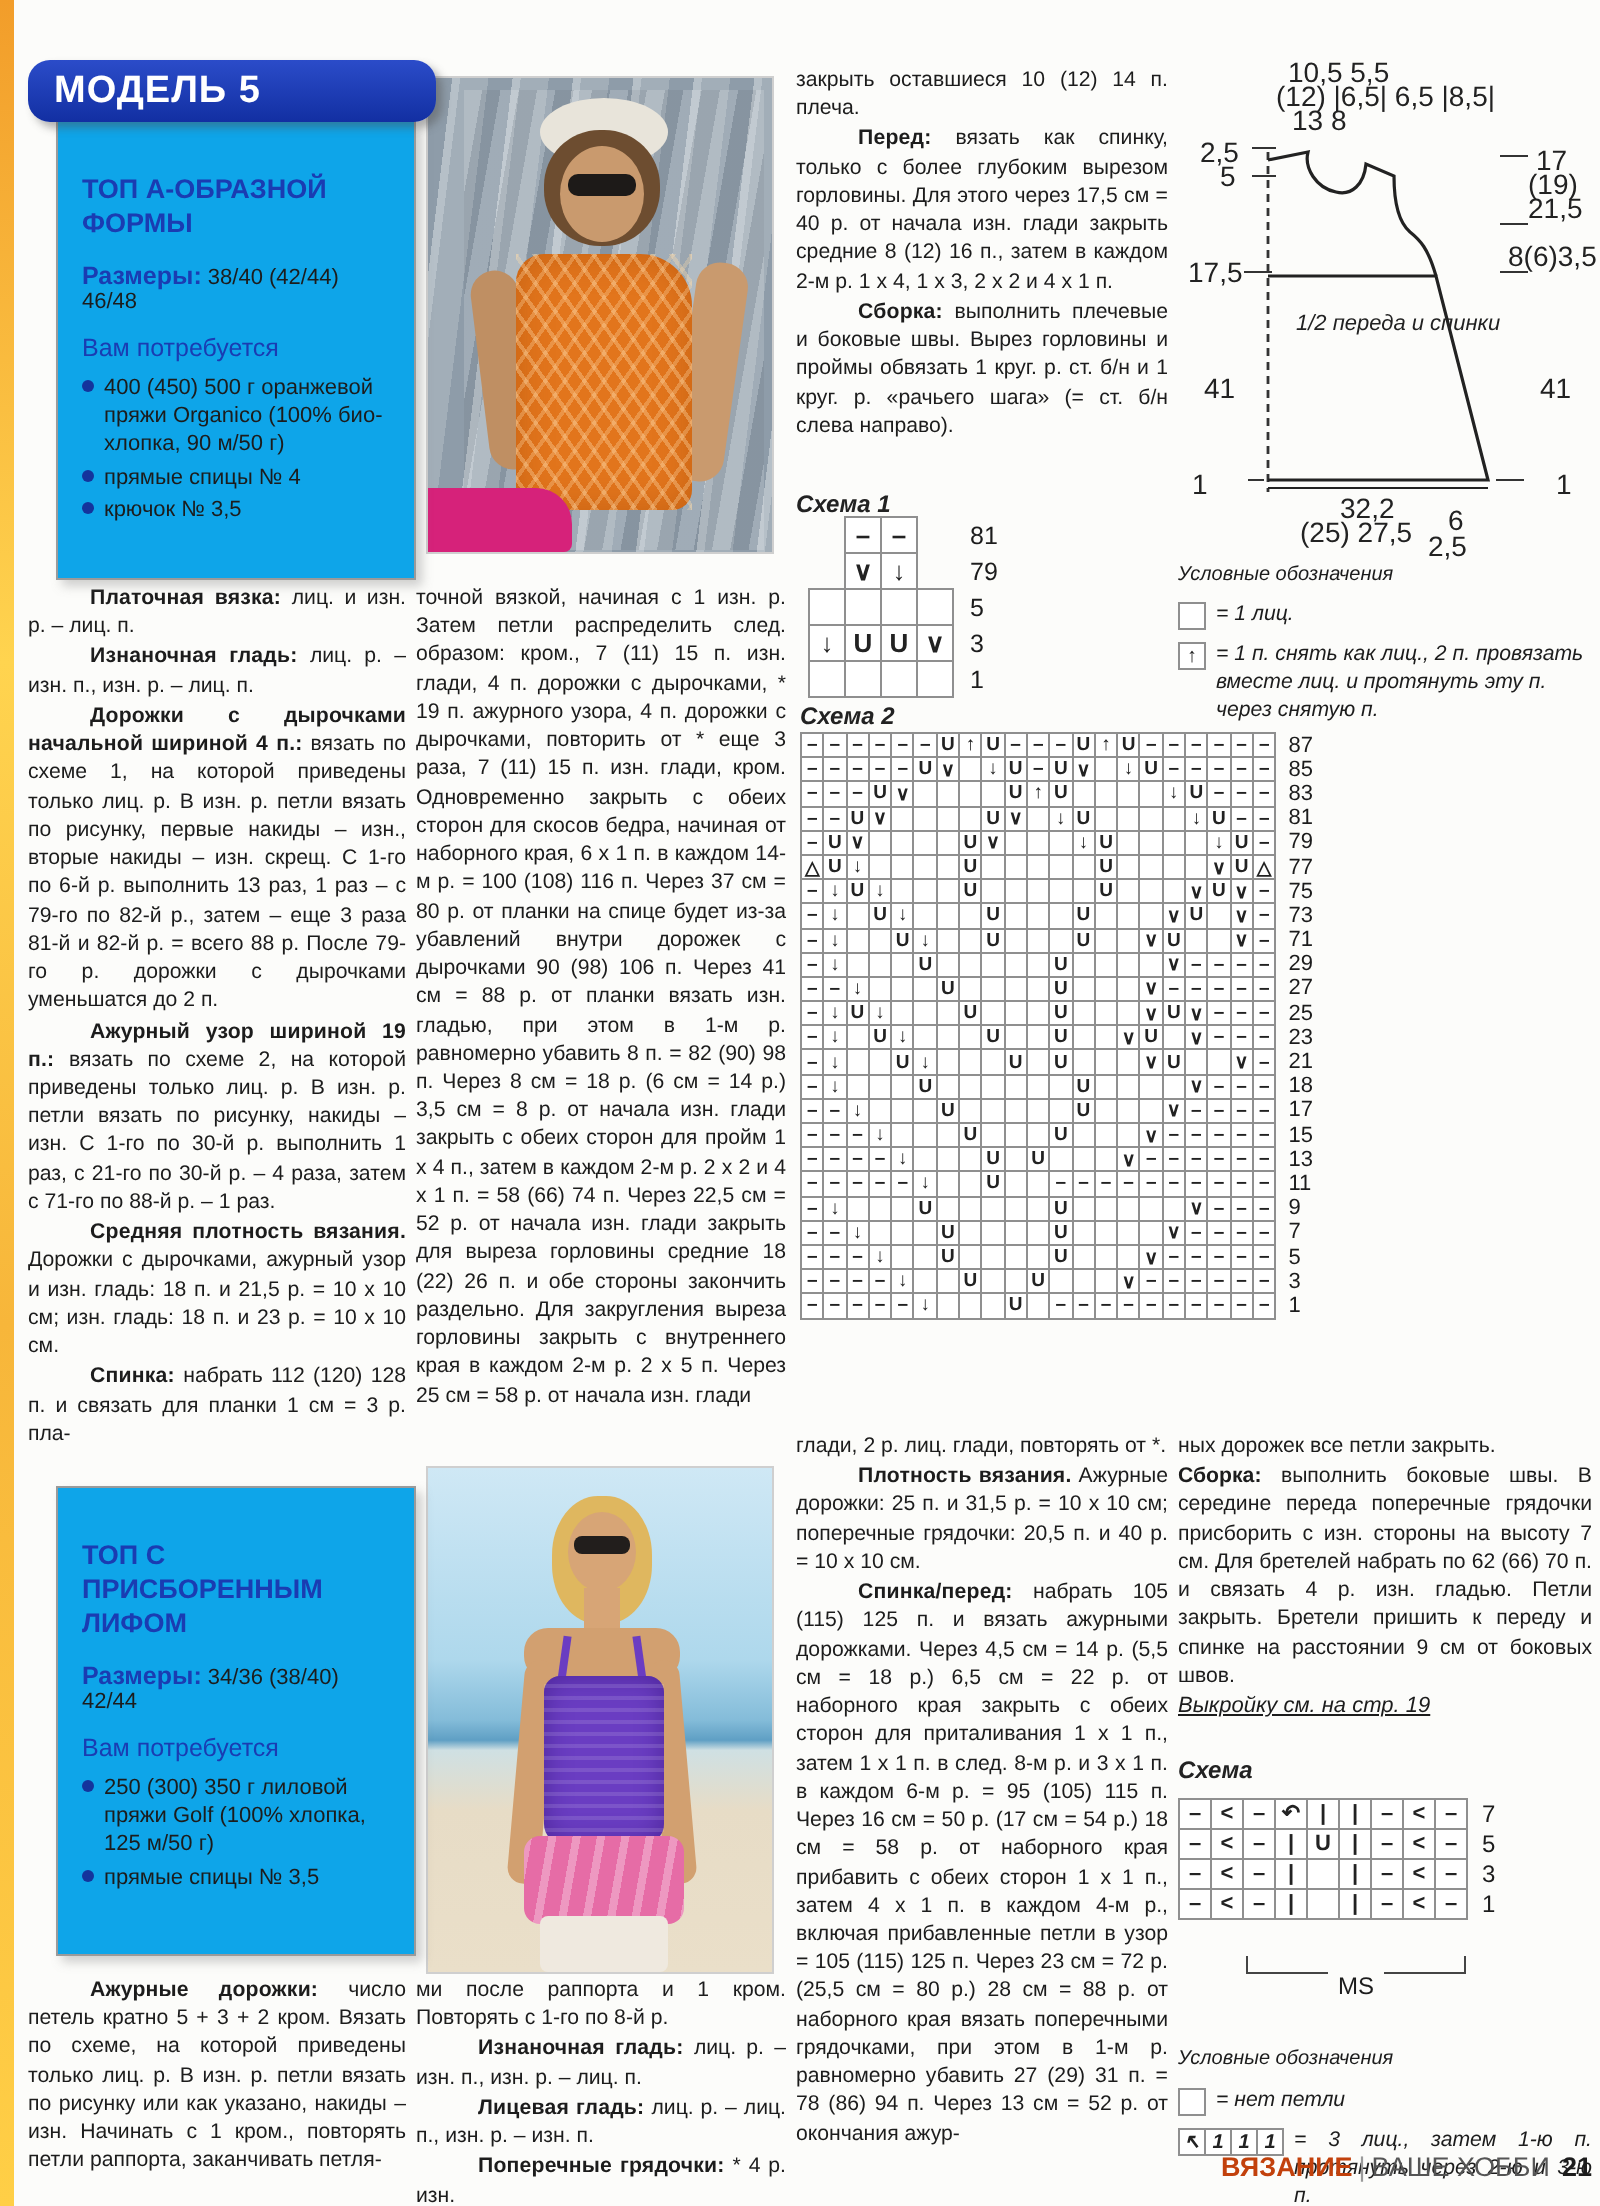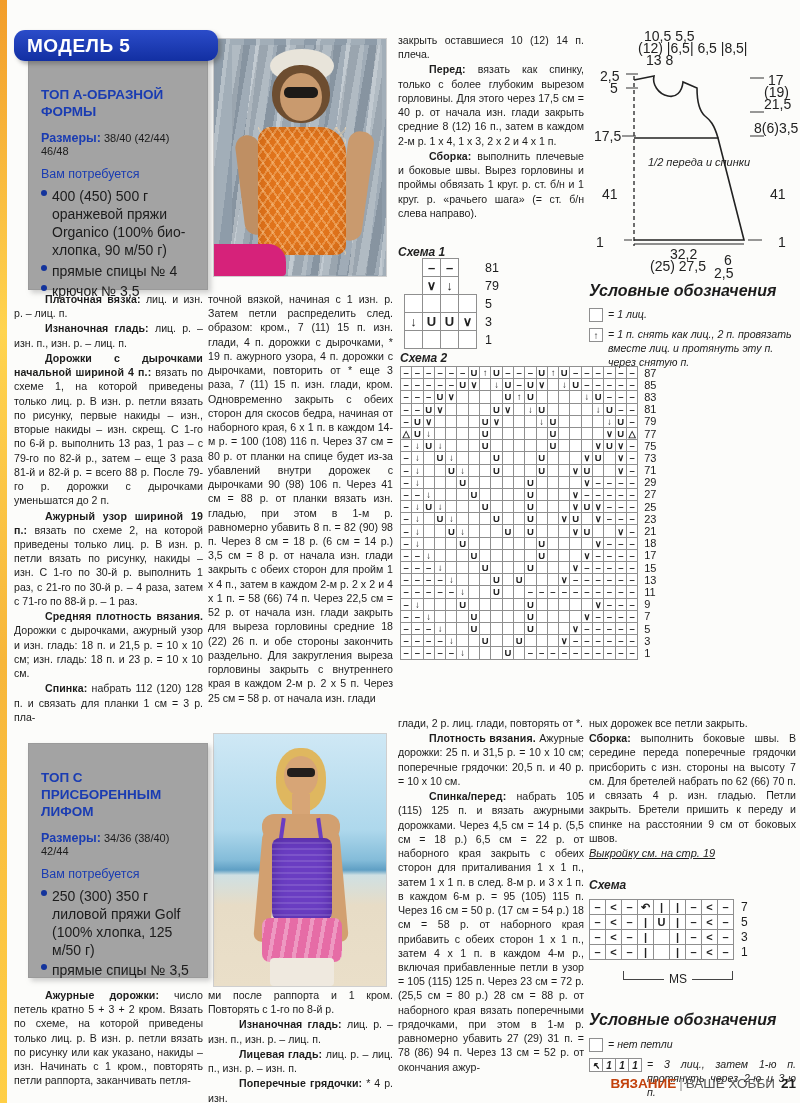--- a/index.html
+++ b/index.html
@@ -5,27 +5,27 @@
   html,body{margin:0;padding:0;background:#e8e8e8;}
   #page{position:relative;width:800px;height:1103px;background:#fcfcfa;overflow:hidden;
         font-family:"Liberation Sans",sans-serif;color:#1c1c1c;}
   .edge{position:absolute;left:0;top:0;width:7px;height:1103px;
         background:linear-gradient(180deg,#f29d2a 0%,#ffd44f 30%,#f7b63a 60%,#ffcf46 100%);}
   
   .mhdr{position:absolute;height:31px;background:linear-gradient(180deg,#2b4cc9,#122fa2);
         color:#fff;font-weight:bold;font-size:19px;line-height:31px;padding-left:13px;
         box-shadow:3px 3px 4px rgba(80,80,80,.45);z-index:5;letter-spacing:.5px;}
   
-  .infobox{position:absolute;background:#a3a3a3;border:1px solid #9a9a9a;
+  .infobox{position:absolute;background:#0ea5e9;border:1px solid #9a9a9a;
         box-shadow:3px 3px 5px rgba(120,120,120,.35);padding:26px 10px 10px 12px;box-sizing:border-box;z-index:2;}
   .infobox h2{margin:0 0 10px 0;font-size:13.5px;line-height:1.25;color:#1a3cb2;font-weight:bold;}
   .sizes{margin:0 0 10px 0;font-size:11px;}
   .sizes b{color:#1a3cb2;font-size:12.5px;}
   .needs{margin:0 0 6px 0;font-size:12.5px;color:#1a3cb2;font-weight:normal;}
-  .brow{display:flex;font-size:14px;line-height:1.3;margin-bottom:2px;}
+  .brow{display:flex;font-size:11px;line-height:1.3;margin-bottom:2px;}
   .brow .dot{width:6px;height:6px;border-radius:50%;background:#14349c;flex:0 0 6px;margin:3px 5px 0 0;}
   
   .tcol{position:absolute;font-size:10.6px;line-height:1.345;text-align:justify;}
   .tcol p{margin:0 0 1px 0;}
   .tcol b{letter-spacing:.1px;padding-left:31px;}
   
   .chlabel{position:absolute;font-style:italic;font-weight:bold;font-size:12px;color:#222;}
   
   .kchart{position:absolute;}
   .krow{display:flex;margin-top:-1px;}
@@ -36,21 +36,21 @@
   .kcell.nocell{border-color:transparent;background:transparent;}
   .kcell.sm{font-size:80%;}
   .c1 .kcell{width:19px;height:19px;font-size:13px;font-weight:bold;}
   .c1 .rnum{font-size:12.5px;margin-left:8px;align-self:center;}
   .c2 .kcell{width:12.3px;height:13.2px;font-size:9.5px;font-weight:bold;}
   .c2 .rnum{font-size:11px;margin-left:6px;align-self:center;}
   .c6 .kcell{width:17px;height:16px;font-size:11px;font-weight:bold;}
   .c6 .rnum{font-size:12px;margin-left:7px;align-self:center;}
   .lsym .kcell{width:14px;height:14px;font-size:10px;font-weight:bold;}
   
-  .legend h4{margin:0 0 8px 0;font-style:italic;font-weight:bold;font-size:16px;}
+  .legend h4{margin:0 0 8px 0;font-style:italic;font-weight:normal;font-size:10px;}
   .litem{display:flex;margin-bottom:6px;font-style:italic;font-size:10.6px;line-height:1.3;}
   .litem .lsym{flex:0 0 auto;margin-right:5px;position:static;}
   
   .schematic{position:absolute;}
   .slabel{position:absolute;font-size:14px;color:#222;white-space:nowrap;}
   .slabel.it{font-style:italic;font-size:11px;text-align:center;line-height:1.25;}
   
   .photo{position:absolute;border:1px solid #cfcfcf;overflow:hidden;}
   .photo *{position:absolute;}
   .photo5{background:repeating-linear-gradient(97deg,#8e9ca9 0 12px,#b6c0c8 12px 16px,#a2aeb8 16px 30px);}
@@ -81,21 +81,21 @@
           box-shadow:inset 0 0 14px rgba(30,0,90,.4);}
   .p6-top::after{content:"";position:absolute;inset:0;
      background:repeating-linear-gradient(0deg,rgba(255,255,255,.12) 0 2px,transparent 2px 6px);}
   .p6-sarong{left:48px;top:184px;width:80px;height:44px;border-radius:8px;background:#e66ca6;
      background-image:repeating-linear-gradient(100deg,rgba(255,255,255,.3) 0 4px,transparent 4px 12px);}
   .p6-skirt{left:56px;top:224px;width:64px;height:28px;background:#efe9df;border-radius:4px;}
   
   .msb{display:flex;align-items:center;margin:4px 0 0 34px;width:110px;}
   .msb .tick{width:1px;height:9px;background:#444;}
   .msb .ln{flex:1;height:1px;background:#444;margin-top:8px;}
-  .msb .mslabel{font-size:12px;padding:0 5px;margin-top:6px;}
+  .msb .mslabel{font-size:12px;padding:0 5px;margin-top:20px;}
   
   .patlink{font-style:italic;font-size:11px;text-decoration:underline;margin:14px 0 0 0;}
   .m6c4{position:absolute;left:589px;top:716px;width:207px;font-size:10.6px;line-height:1.345;text-align:justify;}
   .m6c4 p{margin:0 0 1px 0;}
   .footer{position:absolute;left:560px;top:1076px;width:236px;text-align:right;font-size:13.5px;white-space:nowrap;}
   .footer .brand{font-weight:bold;color:#c2410c;}
   .footer .sep{color:#9a9a9a;padding:0 3px;}
   .footer .mag{color:#555;}
   .footer .pnum{font-weight:bold;padding-left:6px;}
 </style>

